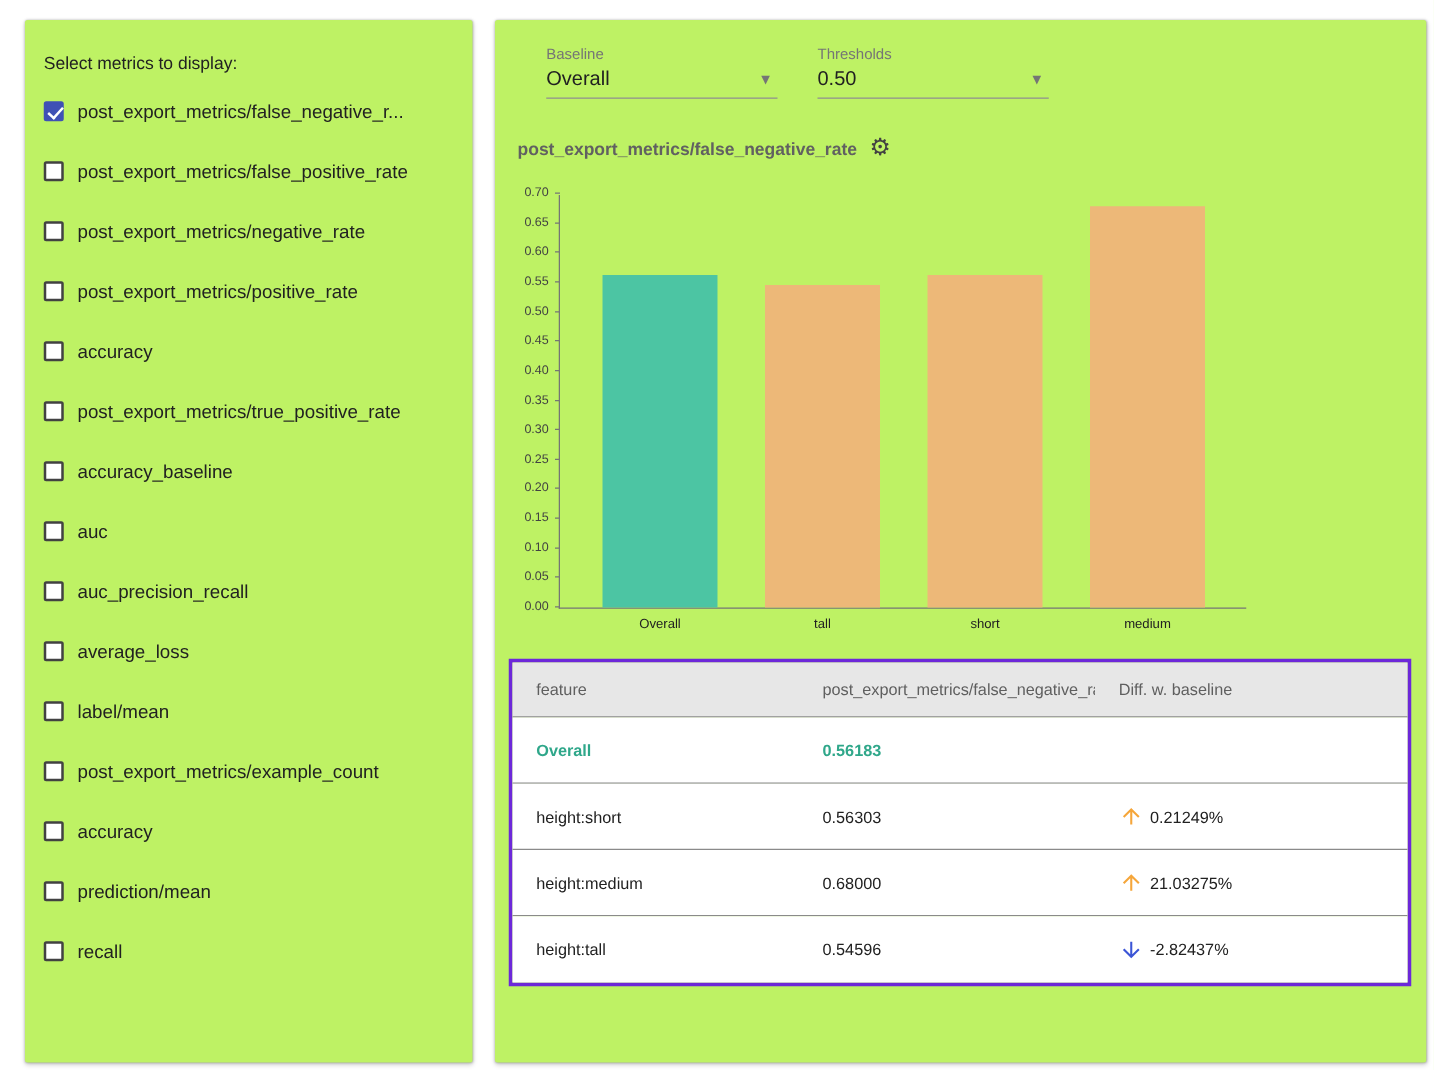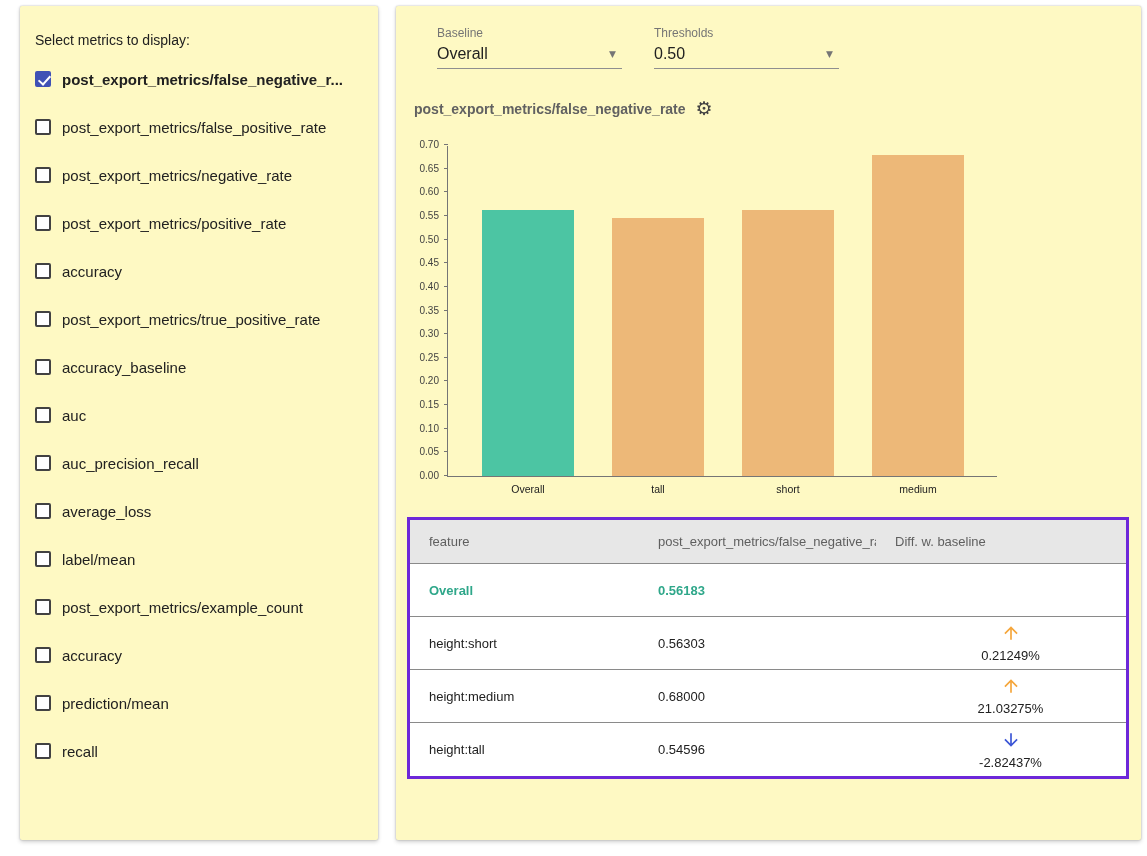--- a/index.html
+++ b/index.html
@@ -1,32 +1,32 @@
 <!DOCTYPE html>
 <html style="--checkbox: #3F51B5; --teal: #2FA78A;"><head>
 <meta charset="utf-8">
 <style>
   * { box-sizing: border-box; margin: 0; padding: 0; }
   html,body { width:1147px; height:856px; background:#fff; font-family:"Liberation Sans","DejaVu Sans",sans-serif; overflow:hidden; }
 
-  .card { position:absolute; top:6px; background:#fef9c3; border-radius:2px;
+  .card { position:absolute; top:16px; background:#bef264; border-radius:2px;
           box-shadow:0 0 2px rgba(0,0,0,.28), 0 2px 4px rgba(0,0,0,.18); }
   .left-card  { left:20px;  width:358px; height:834px; }
   .right-card { left:396px; width:745px; height:834px; }
 
   
   .panel-title { padding:26px 0 0 15px; font-size:14px; color:#212121; }
   .metrics-list { margin-top:7px; }
   .metric-item { height:48px; display:flex; align-items:center; padding-left:15px; cursor:pointer; }
   .checkbox { width:16px; height:16px; border:2px solid #424242; border-radius:2px; background:#fff; position:relative; flex:none; }
   .checkbox.checked { background:var(--checkbox,#3F51B5); border-color:var(--checkbox,#3F51B5); }
   .checkbox.checked::after { content:''; position:absolute; left:4px; top:0; width:5px; height:10px;
        border:solid #fff; border-width:0 2px 2px 0; transform:rotate(42deg); }
   .metric-label { margin-left:11px; font-size:15px; color:#212121; white-space:nowrap; }
-  .metric-label.checked-label { font-weight:700; }
+  .metric-label.checked-label { font-weight:400; }
 
   
   .controls { display:flex; gap:32px; padding:20px 0 0 41px; }
   .dropdown { width:185px; cursor:pointer; }
   .dd-label { font-size:12px; color:#757575; }
   .dd-value-row { display:flex; align-items:center; justify-content:space-between;
        height:29px; border-bottom:1px solid #8f8f8f; }
   .dd-value { font-size:16px; color:#212121; }
   .dd-arrow { font-size:9px; color:#757575; margin-right:6px; font-family:"DejaVu Sans",sans-serif; }
 
@@ -46,21 +46,21 @@
   
   .mtable { width:722px; margin:40px 0 0 11px; border:3px solid #6d28d9; }
   .thead { display:grid; grid-template-columns:229px 237px 1fr; background:#e7e7e7; height:44px;
            align-items:center; border-bottom:1px solid #8a8a8a; font-size:13px; color:#5f5f5f; }
   .thead > div { padding-left:19px; white-space:nowrap; overflow:hidden; }
   .trow { display:grid; grid-template-columns:229px 237px 1fr; height:53px; align-items:center;
           border-bottom:1px solid #8a8a8a; font-size:13px; color:#212121; background:#fff; }
   .trow:last-child { border-bottom:none; }
   .tcell { padding-left:19px; }
   .trow.baseline .feature-cell, .trow.baseline .value-cell { color:var(--teal,#2FA78A); font-weight:700; }
-  .diff-cell { display:flex; align-items:center; gap:5px;flex-direction:column; }
+  .diff-cell { display:flex; align-items:center; gap:5px; }
   .arrow { width:20px; height:20px; flex:none; }
 </style>
 </head>
 <body>
 
 <div class="card left-card">
   <div class="panel-title">Select metrics to display:</div>
   <div class="metrics-list">
       <div class="metric-item">
         <span class="checkbox checked"></span>

